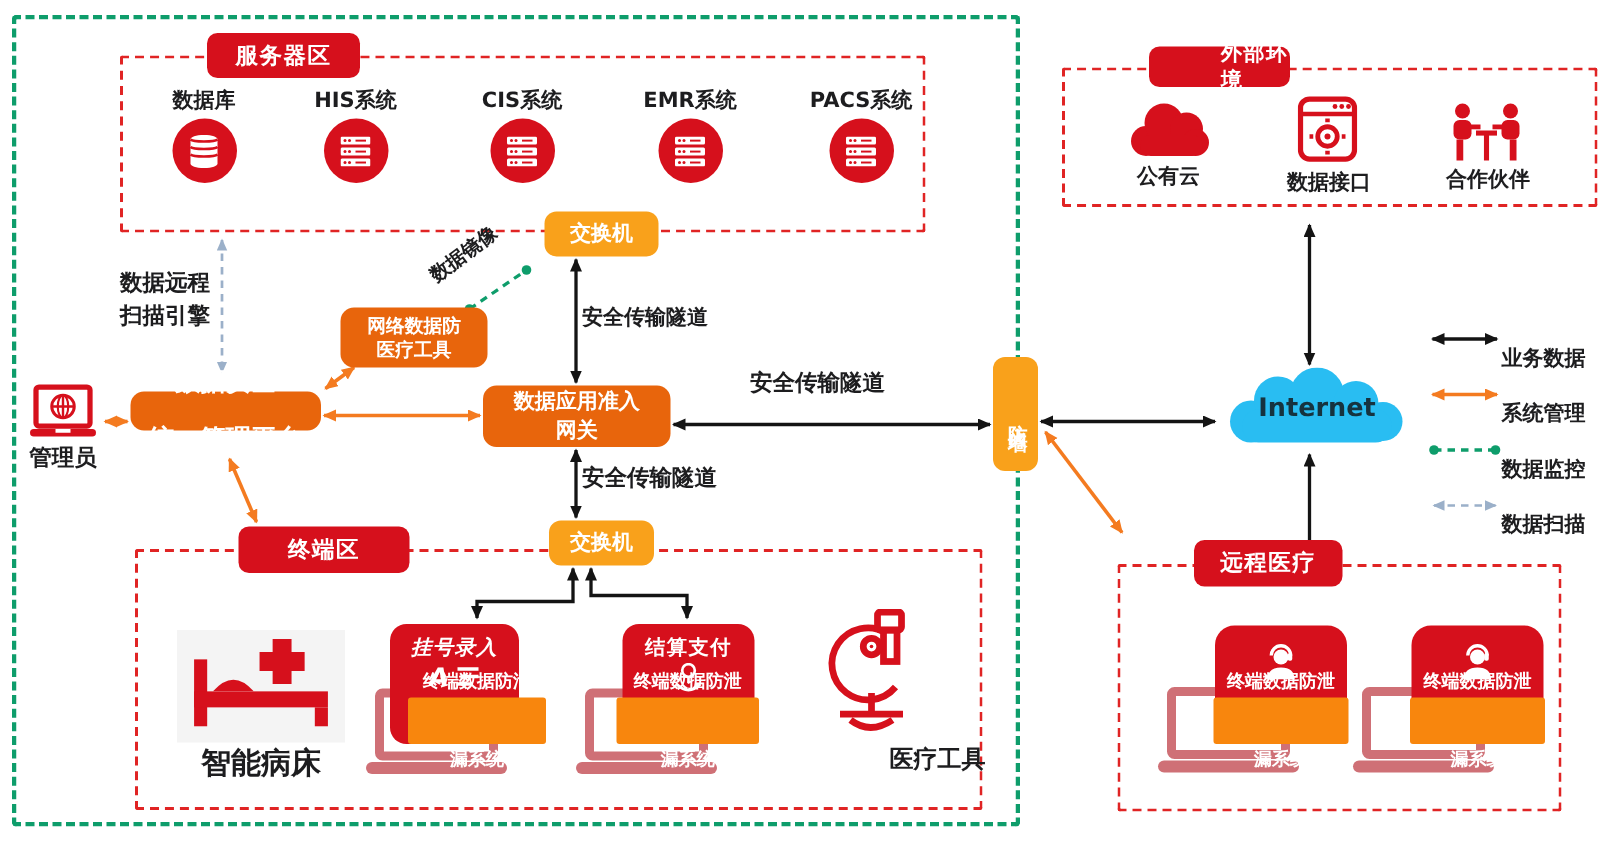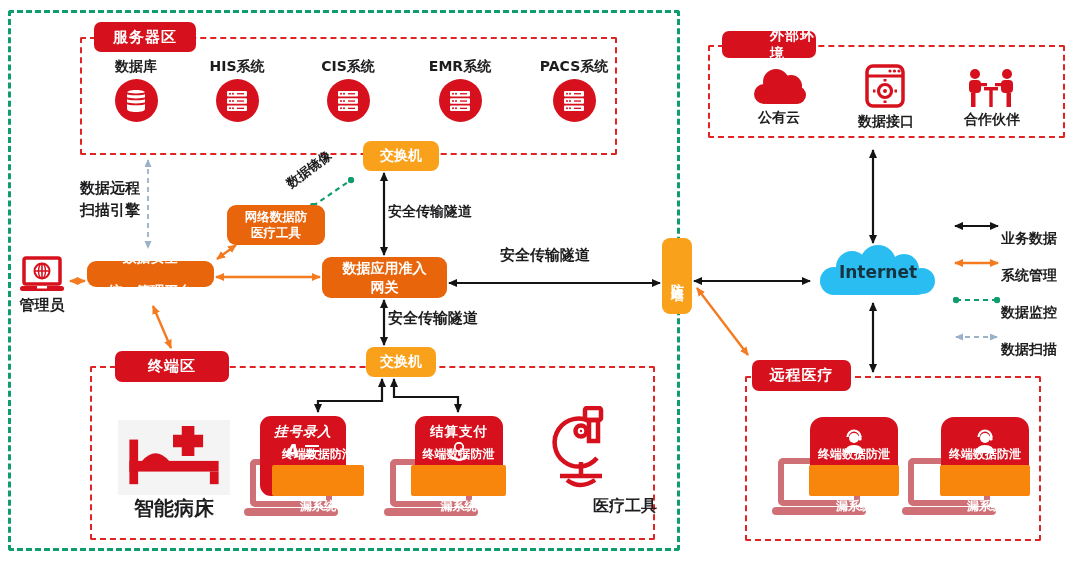--- a/index.html
+++ b/index.html
@@ -2,21 +2,21 @@
 <html><head>
 <meta charset="utf-8">
 <style>
   html,body{margin:0;padding:0;background:#fff;}
   .stage{position:relative;width:1080px;height:562px;background:#fff;overflow:hidden;
          font-family:"DejaVu Sans",sans-serif;color:#1d1d1f;}
   .abs{position:absolute;box-sizing:border-box;}
   .zone{border:2.5px dashed #e02424;border-radius:2px;z-index:2;}
   .greenzone{border:3px dashed #0e9d6b;border-radius:3px;z-index:1;}
   .titlebox{background:#d6101c;color:#fff;font-weight:bold;display:flex;align-items:center;
-            justify-content:center;border-radius:7px;z-index:10;font-size:15px;letter-spacing:1px;}
+            justify-content:center;border-radius:7px;z-index:10;font-size:15px;letter-spacing:1px;margin-left:44px;}
   .nodebox{background:#e8650c;color:#fff;font-weight:bold;text-align:center;border-radius:9px;
            display:flex;flex-direction:column;align-items:center;justify-content:center;
            line-height:1.3;z-index:10;}
   .switch{background:#f9a11b;color:#fff;font-weight:bold;display:flex;align-items:center;
           justify-content:center;border-radius:8px;font-size:14px;z-index:10;margin-left:16px;}
   .firewall{background:#f9a11b;color:#fff;font-weight:bold;border-radius:8px;z-index:10;
             writing-mode:vertical-rl;text-orientation:upright;display:flex;align-items:center;
             justify-content:center;font-size:13px;letter-spacing:3px;}
   .lbl{color:#1d1d1f;font-weight:600;z-index:10;}
   .iconcircle{width:43px;height:43px;border-radius:50%;background:#d6101c;display:flex;
@@ -188,21 +188,21 @@
   </div>
 
   <div class="abs switch" style="left:347px;top:141px;width:76px;height:30px;">交换机</div>
   <div class="abs switch" style="left:350px;top:347px;width:70px;height:30px;">交换机</div>
   <div class="abs firewall" style="left:662px;top:238px;width:30px;height:76px;">防火墙</div>
 
   <div class="abs nodebox" style="left:227px;top:205px;width:98px;height:40px;font-size:12.5px;">
     <div>网络数据防</div>
     <div>医疗工具</div>
   </div>
-  <div class="abs nodebox" style="left:87px;top:261px;width:127px;height:26px;font-size:14px;gap:16px;">
+  <div class="abs nodebox" style="left:87px;top:261px;width:127px;height:26px;font-size:17px;gap:16px;">
     <div>数据安全</div>
     <div>统一管理平台</div>
   </div>
   <div class="abs nodebox" style="left:322px;top:257px;width:125px;height:41px;font-size:14px;">
     <div>数据应用准入</div>
     <div>网关</div>
   </div>
 
   <div class="abs" style="left:18px;top:256px;z-index:10;">
     <svg width="48" height="40" viewBox="0 0 48 40">

